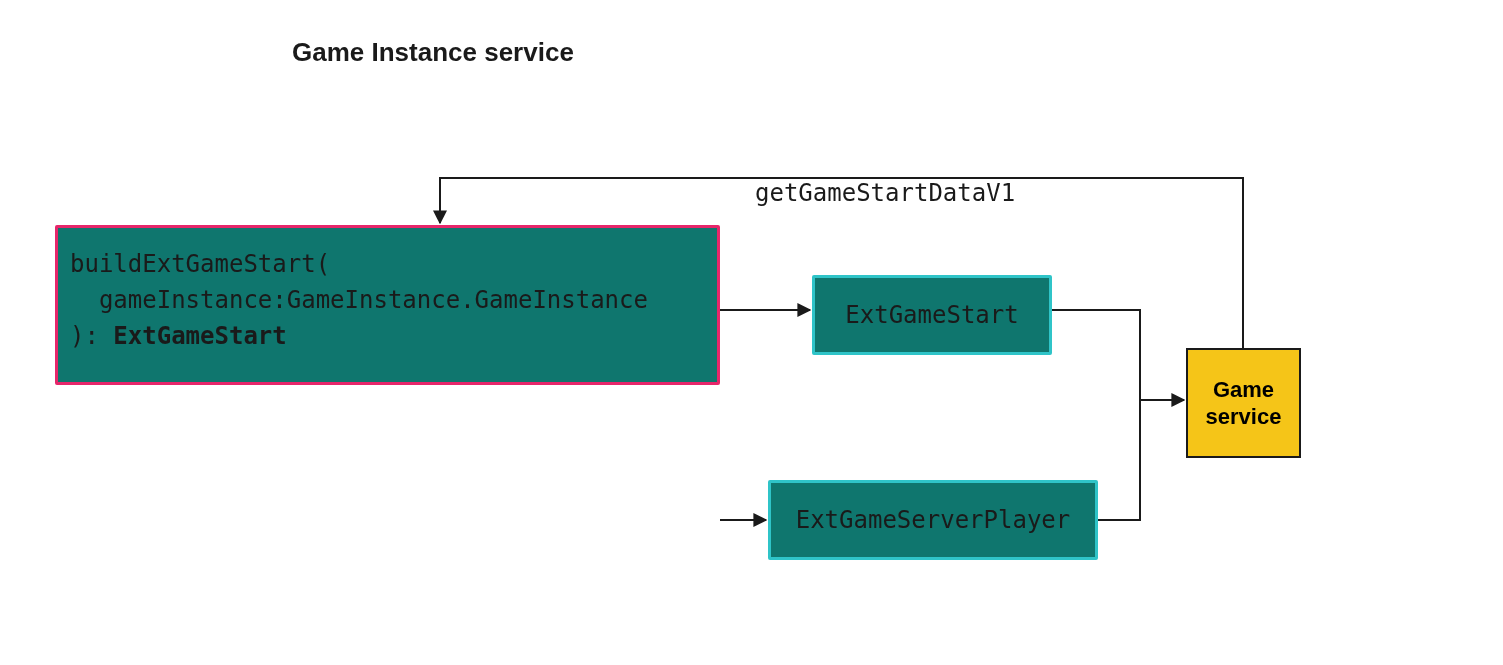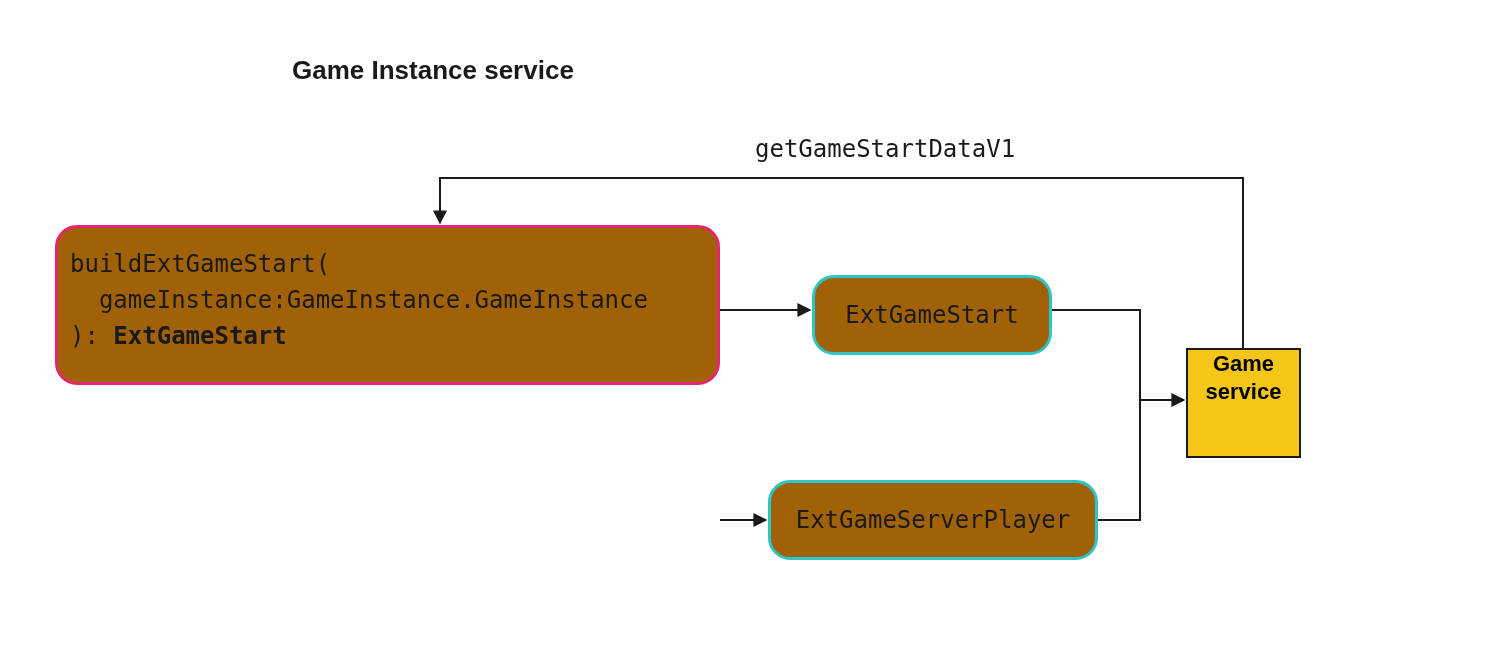--- a/index.html
+++ b/index.html
@@ -14,38 +14,39 @@
     height: 665px;
   }
   .title {
     position: absolute;
     font-weight: 700;
     font-size: 26px;
     color: #1a1a1a;
   }
   .box {
     position: absolute;
-    border-radius: 22px;
-    background: #a16207;
+    border-radius: 2px;
+    background: #0f766e;
     box-sizing: border-box;
   }
   .pink-box {
     border: 3px solid #e6266a;
   }
   .cyan-box {
     border: 3px solid #2fc4c8;
     display: flex;
     align-items: center;
     justify-content: center;
   }
   .yellow-box {
     position: absolute;
     background: #f5c518;
     border: 2px solid #1a1a1a;
     display: flex;
+    align-items: center;
     justify-content: center;
     text-align: center;
     font-weight: 700;
     line-height: 1.25;
     box-sizing: border-box;
   }
   .code {
     font-family: "Consolas", "Menlo", "DejaVu Sans Mono", monospace;
     font-size: 24px;
     color: #1a1a1a;
@@ -58,35 +59,36 @@
   .cyan-label {
     font-family: "Consolas", "Menlo", "DejaVu Sans Mono", monospace;
     font-size: 24px;
     color: #1a1a1a;
   }
   .flow-label {
     position: absolute;
     font-family: "Consolas", "Menlo", "DejaVu Sans Mono", monospace;
     font-size: 24px;
     color: #1a1a1a;
+    margin-top: 44px;
   }
   svg.wires {
     position: absolute;
     left: 0; top: 0;
     width: 1503px;
     height: 665px;
     pointer-events: none;
   }
 </style>
 </head>
 <body>
 
 <div class="canvas">
 
-  <div class="title" style="left:292px; top:55px;">Game Instance service</div>
+  <div class="title" style="left:292px; top:37px;">Game Instance service</div>
 
   <div class="flow-label" style="left:755px; top:135px;">getGameStartDataV1</div>
 
   <div class="box pink-box code code-pad" style="left:55px; top:225px; width:665px; height:160px;"><span>buildExtGameStart(</span>
 <span>  gameInstance:GameInstance.GameInstance</span>
 <span>): </span><b>ExtGameStart</b></div>
 
 
   <div class="box cyan-box" style="left:812px; top:275px; width:240px; height:80px;">
     <span class="cyan-label">ExtGameStart</span>

